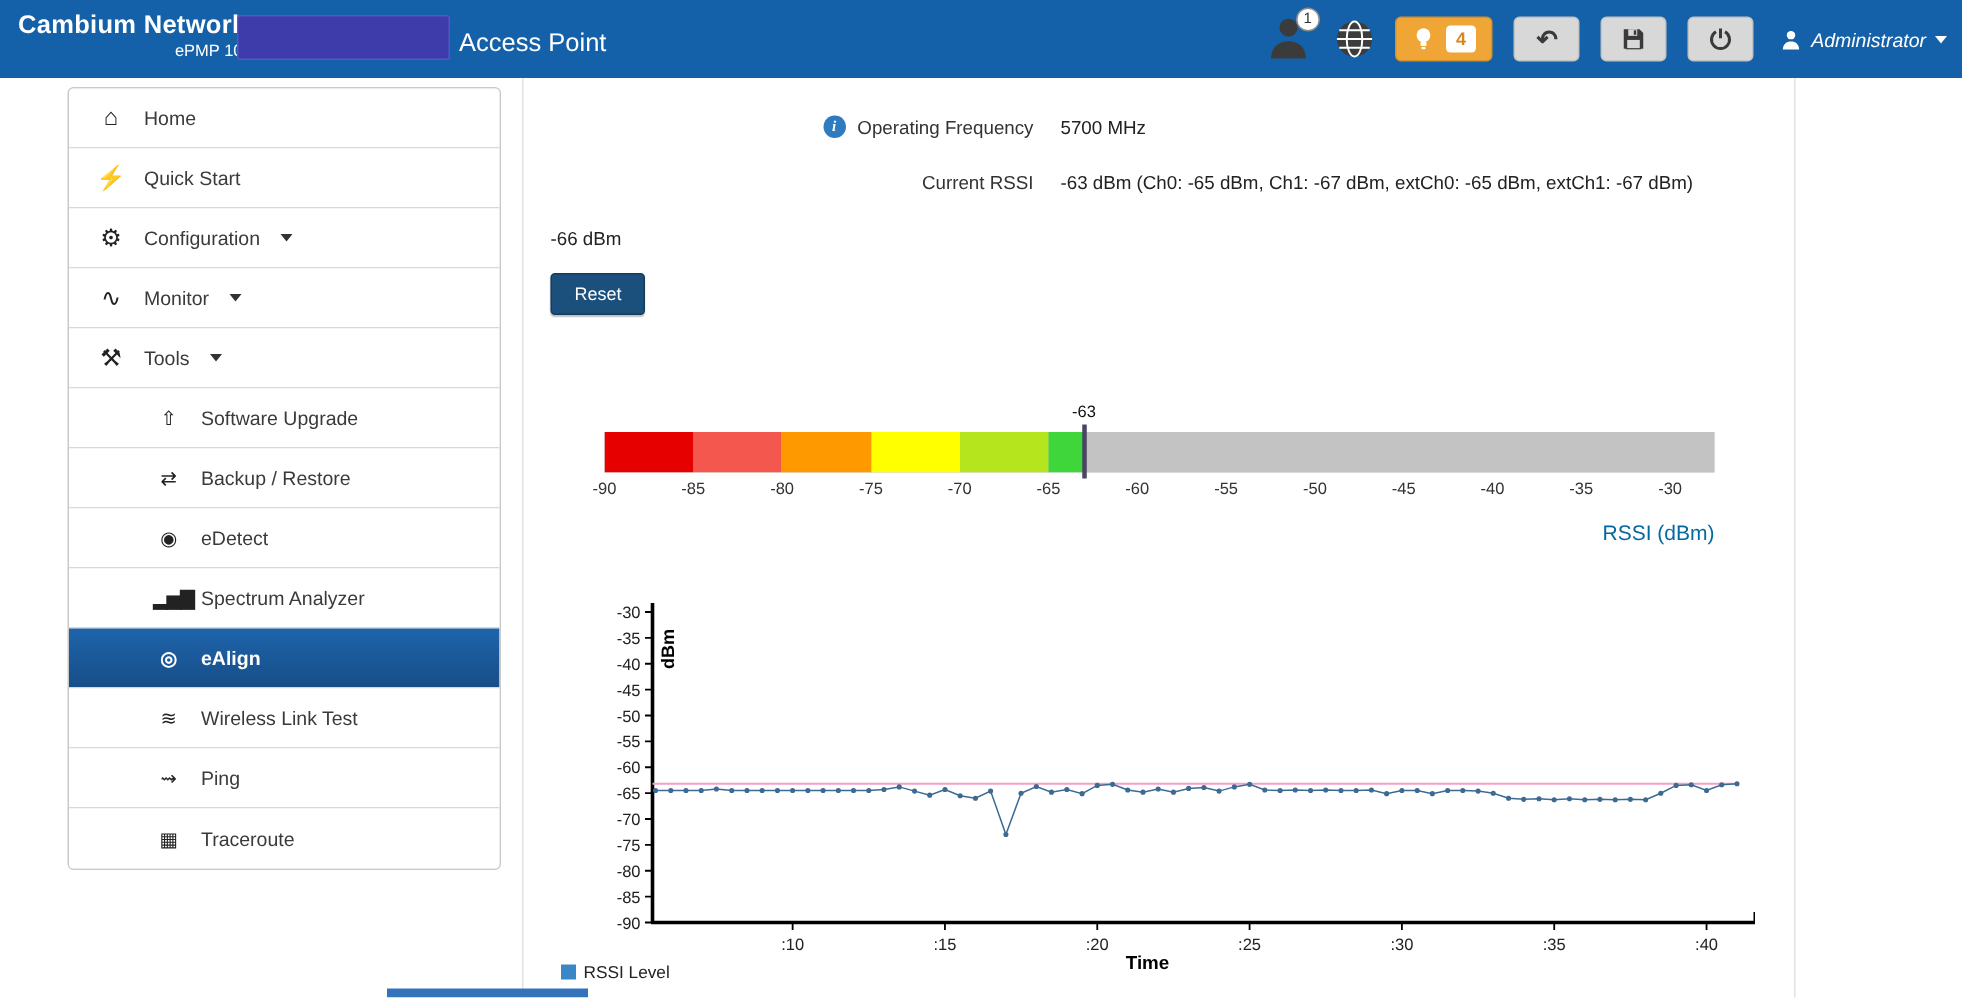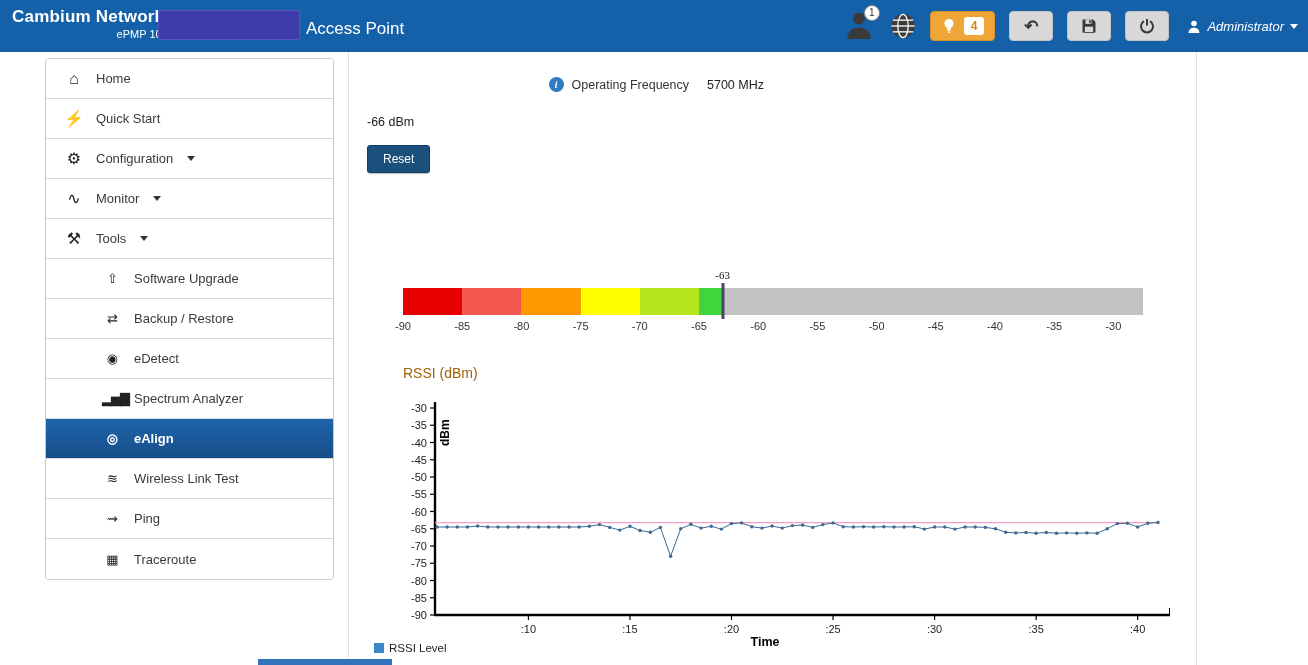--- a/index.html
+++ b/index.html
@@ -43,21 +43,21 @@
   .info-icon { width:15px; height:15px; background:#2e7bbf; border-radius:50%; color:#fff; font-size:10px; font-weight:bold; font-style:italic; font-family:"Liberation Serif", serif; text-align:center; line-height:15px; flex:0 0 15px; }
   .reset-btn { background:#1b4f7c; color:#fff; border:1px solid #143c5f; border-radius:3px; font-size:12px; padding:6px 15px; cursor:pointer; box-shadow:0 1px 1px rgba(0,0,0,.25); }
 
   
   .gauge-wrap { position:absolute; left:403px; top:270px; width:740px; height:70px; }
   .gauge-bar { position:absolute; left:0; top:18px; width:100%; height:27px; background:#c3c3c3; overflow:hidden; }
   .gauge-seg { position:absolute; top:0; height:100%; }
   .gauge-tick { position:absolute; top:50px; transform:translateX(-50%); font-size:11px; color:#333; }
   .gauge-marker { position:absolute; top:13px; height:36px; width:3px; background:#4a4563; transform:translateX(-50%); }
   .gauge-marker-label { position:absolute; top:-1px; transform:translateX(-50%); font-size:11px; color:#111; }
-  .gauge-title { position:absolute; left:403px; top:347px; width:740px; text-align:left; font-size:14px; color:#a16207;margin-top:18px; }
+  .gauge-title { position:absolute; left:403px; top:347px; width:740px; text-align:right; font-size:14px; color:#0369a1; }
 
   
   #rssi-chart { position:absolute; left:360px; top:395px; }
 
   .footer-bar { position:absolute; left:258px; top:659px; width:134px; height:6px; background:#3273bb; }
 </style>
 </head>
 <body>
 
 <div class="header">
@@ -188,20 +188,26 @@
 </div>
 
 <div class="main">
   <div class="details">
     <div class="detail-row">
       <div class="detail-label">
         <span class="info-icon">i</span>
         <span>Operating Frequency</span>
       </div>
       <div class="detail-value">5700 MHz</div>
+    </div>
+    <div class="detail-row">
+      <div class="detail-label">
+        <span>Current RSSI</span>
+      </div>
+      <div class="detail-value">-63 dBm (Ch0: -65 dBm, Ch1: -67 dBm, extCh0: -65 dBm, extCh1: -67 dBm)</div>
     </div>
     <div class="detail-row">
       <div class="detail-value">-66 dBm</div>
     </div>
     <div class="detail-row">
       <div class="detail-value">
         <button class="reset-btn">Reset</button>
       </div>
     </div>
   </div>
@@ -224,21 +230,21 @@
     <div class="gauge-tick" style="left: 32%;">-70</div>
     <div class="gauge-tick" style="left: 40%;">-65</div>
     <div class="gauge-tick" style="left: 48%;">-60</div>
     <div class="gauge-tick" style="left: 56%;">-55</div>
     <div class="gauge-tick" style="left: 64%;">-50</div>
     <div class="gauge-tick" style="left: 72%;">-45</div>
     <div class="gauge-tick" style="left: 80%;">-40</div>
     <div class="gauge-tick" style="left: 88%;">-35</div>
     <div class="gauge-tick" style="left: 96%;">-30</div>
     <div class="gauge-marker" style="left: 43.2%;"></div>
-    <div class="gauge-marker-label" style="left: 43.2%; font-family: Liberation Serif, serif;">-63</div>
+    <div class="gauge-marker-label" style="left: 43.2%;">-63</div>
   </div>
 <div class="gauge-title">RSSI (dBm)</div>
 
 <svg id="rssi-chart" width="810" height="266">
     <line x1="70" y1="13" x2="75" y2="13" stroke="#000" stroke-width="1.2"></line>
     <text x="67" y="17" text-anchor="end" font-size="11" fill="#222" font-family="Liberation Sans, sans-serif">-30</text>
     <line x1="70" y1="30.25" x2="75" y2="30.25" stroke="#000" stroke-width="1.2"></line>
     <text x="67" y="34.25" text-anchor="end" font-size="11" fill="#222" font-family="Liberation Sans, sans-serif">-35</text>
     <line x1="70" y1="47.5" x2="75" y2="47.5" stroke="#000" stroke-width="1.2"></line>
     <text x="67" y="51.5" text-anchor="end" font-size="11" fill="#222" font-family="Liberation Sans, sans-serif">-40</text>

